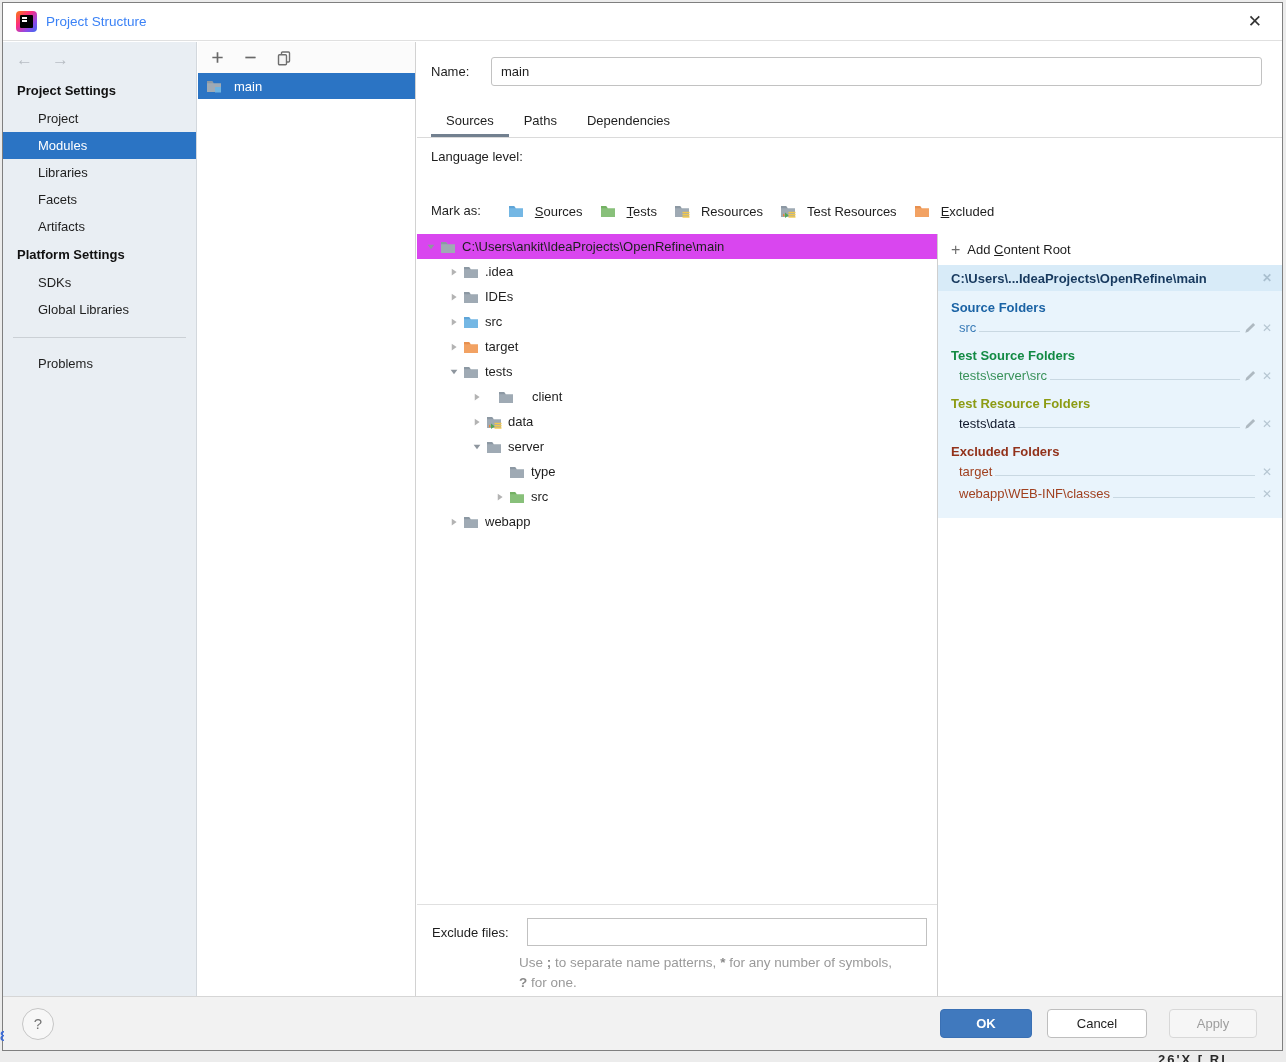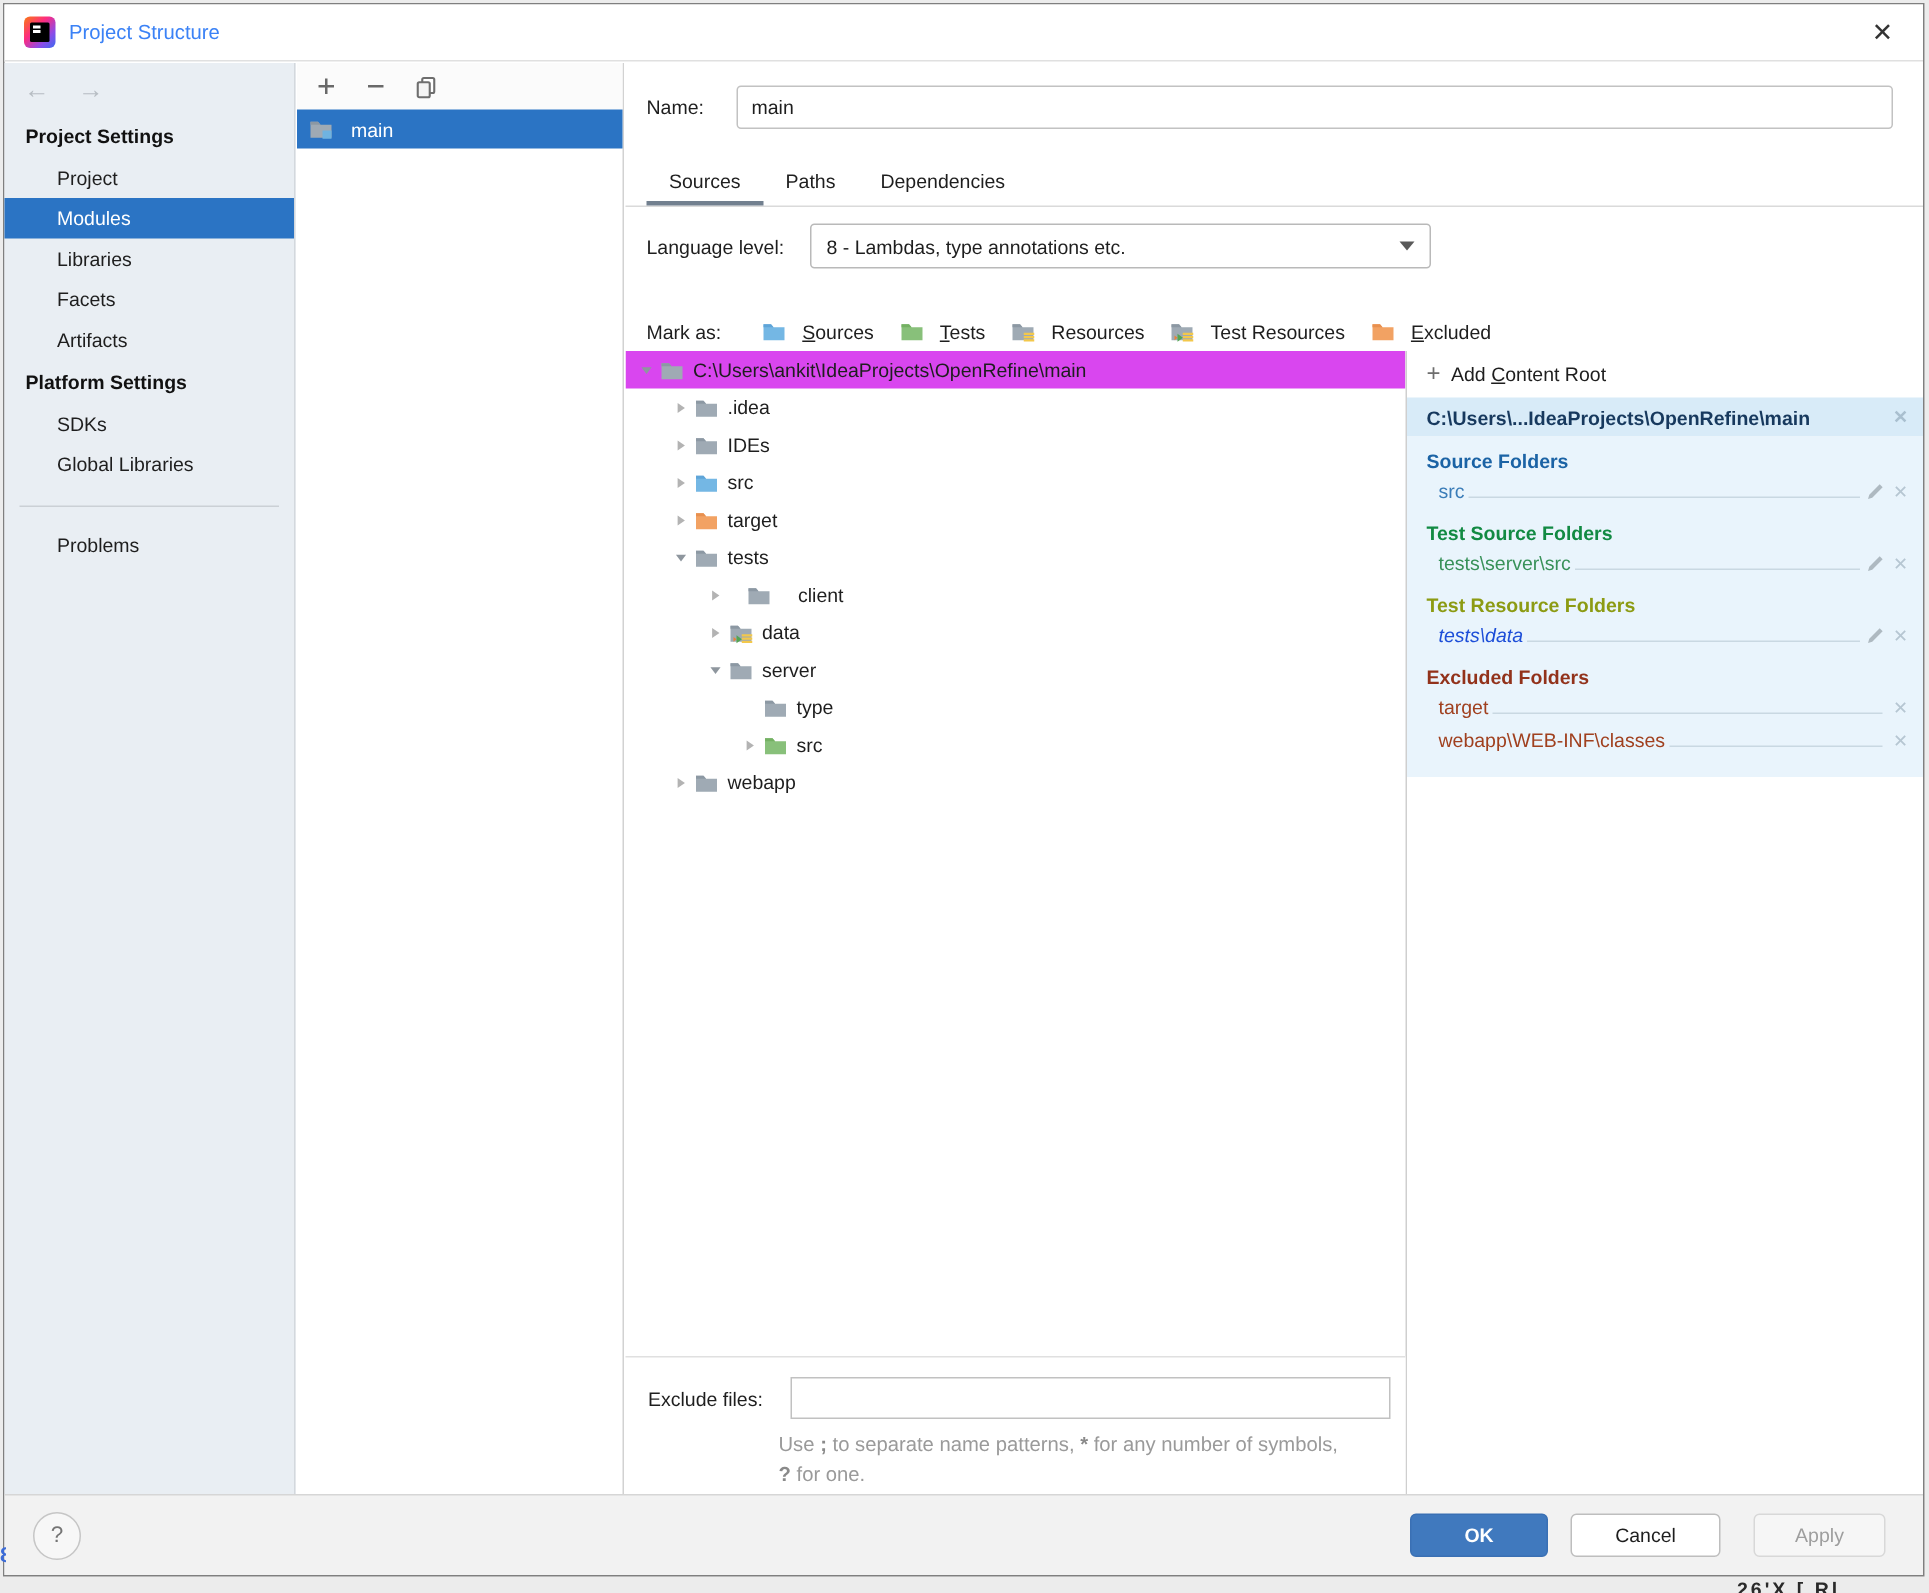--- a/index.html
+++ b/index.html
@@ -47,21 +47,21 @@
   .tab { padding:9px 15px 9px; cursor:default; }
   .tab.active { border-bottom:3px solid #72808F; padding-bottom:6px; }
   .tab-sep { position:absolute; top:95px; left:0; right:0; height:1px; background:#DADADA; }
 
   .lang-row { position:absolute; top:107px; left:14px; display:flex; align-items:center; }
   .lang-label { width:109px; }
   .combo { width:414px; height:30px; border:1px solid #B9B9B9; border-radius:3px; background:#fff;
            display:flex; align-items:center; padding:0 10px; }
   .combo .caret { margin-left:auto; width:0; height:0; border-left:5px solid transparent; border-right:5px solid transparent; border-top:6px solid #5a5a5a; }
 
-  .mark-row { position:absolute; top:161px; left:14px; height:26px; display:flex; align-items:flex-end; }
+  .mark-row { position:absolute; top:161px; left:14px; height:26px; display:flex; align-items:flex-start; }
   .mark-items { display:flex; gap:17px; margin-left:27px; }
   .mark-item { display:flex; align-items:center; gap:5px; }
   .mark-item u, .add-mn { text-decoration:underline; }
 
   
   .tree-panel { position:absolute; top:192px; left:0; width:520px; bottom:92px; background:#fff; overflow:hidden; }
   .v-divider { position:absolute; top:192px; bottom:0; left:520px; width:1px; background:#CFCFCF; }
   .tree-row { height:25px; display:flex; align-items:center; }
   .tree-row.selected { background:#d946ef; }
   .tw-arrow { width:18px; height:16px; display:flex; align-items:center; justify-content:center; flex:none; }
@@ -177,24 +177,20 @@
 
     <div class="tabs" id="tabs">
         <div class="tab active">Sources</div>
         <div class="tab">Paths</div>
         <div class="tab">Dependencies</div>
       </div>
     <div class="tab-sep"></div>
 
     <div class="lang-row">
       <span class="lang-label">Language level:</span>
-      <div class="combo">
-        <span>8 - Lambdas, type annotations etc.</span>
-        <span class="caret"></span>
-      </div>
     </div>
 
     <div class="mark-row">
       <span>Mark as:</span>
       <div class="mark-items" id="mark-items">
           <span class="mark-item">
             <span class="tw-icon"><svg width="16" height="16" viewBox="0 0 16 16">
                 <path d="M1 3.1h5l1.7 2.1H15v8.7H1z" fill="#74B7E4"></path>
                 <path d="M1 3.1h5l1.7 2.1H1z" fill="#5FA5D8"></path>
               </svg></span>
@@ -411,21 +407,21 @@
           <div class="cr-item">
             <span style="color: rgb(56, 145, 89);">tests\server\src</span>
             <span class="cr-line"></span>
             <span class="cr-pencil"><svg width="15" height="15" viewBox="0 0 16 16">
                 <path d="M2.5 13.5l.9-3 7.4-7.4 2.1 2.1-7.4 7.4-3 .9z" fill="#AEB9C1"></path>
               </svg></span>
             <span class="cr-x">✕</span>
           </div>
           <div class="cr-title" style="color: rgb(140, 155, 19);">Test Resource Folders</div>
           <div class="cr-item">
-            <span style="color: #1d4ed8; font-style: italic;">tests\data</span>
+            <span style="color: #0f172a;">tests\data</span>
             <span class="cr-line"></span>
             <span class="cr-pencil"><svg width="15" height="15" viewBox="0 0 16 16">
                 <path d="M2.5 13.5l.9-3 7.4-7.4 2.1 2.1-7.4 7.4-3 .9z" fill="#AEB9C1"></path>
               </svg></span>
             <span class="cr-x">✕</span>
           </div>
           <div class="cr-title" style="color: rgb(146, 50, 27);">Excluded Folders</div>
           <div class="cr-item">
             <span style="color: rgb(160, 64, 31);">target</span>
             <span class="cr-line"></span>

